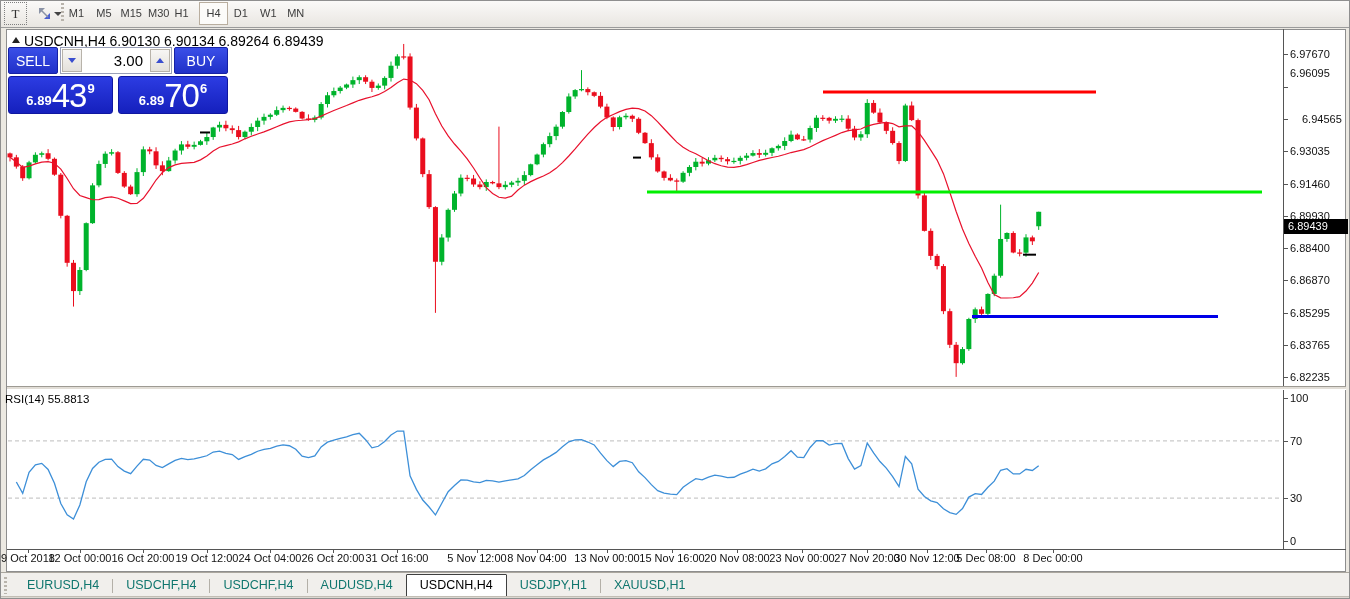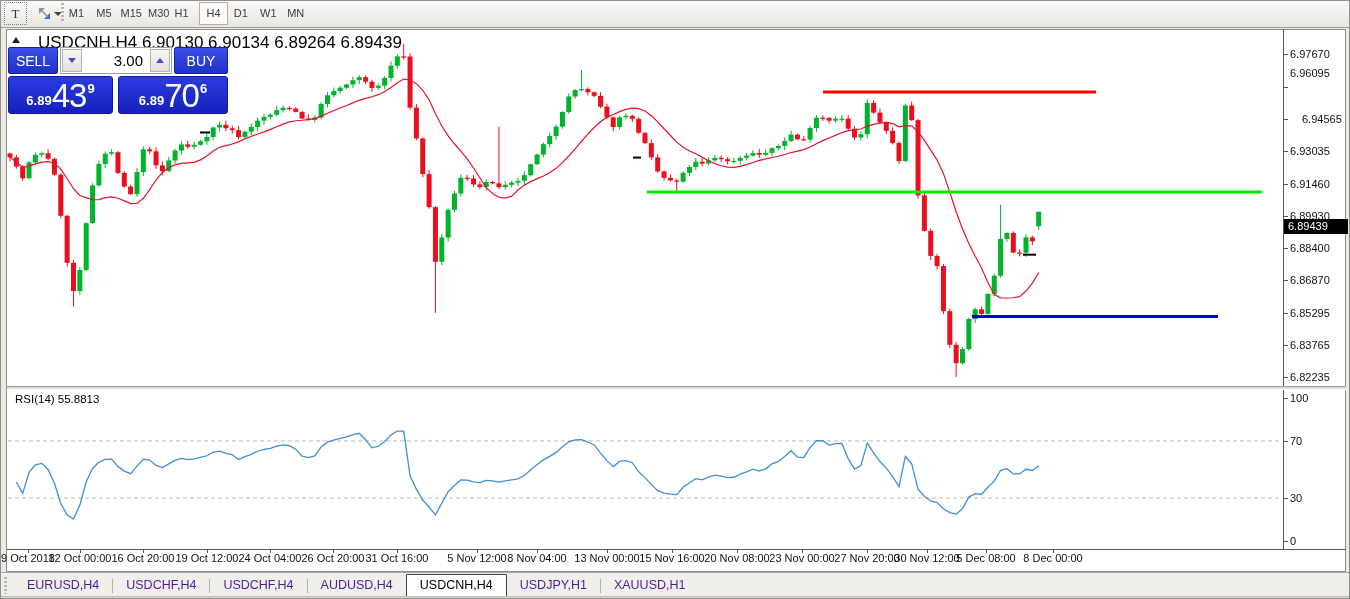--- a/index.html
+++ b/index.html
@@ -29,24 +29,24 @@
   .vaxis-line{position:absolute;left:1283px;top:29px;width:1px;height:520px;background:#555;}
   .haxis-line{position:absolute;left:7px;top:549px;width:1339px;height:1px;background:#555;}
   #pane-divider{position:absolute;left:7px;top:386px;width:1339px;height:4px;background:#e2ded7;
                 border-top:1px solid #9d9a93;border-bottom:1px solid #fff;box-sizing:border-box;}
   .price-label{position:absolute;left:1290px;font-size:11px;color:#111;transform:translateY(-50%);white-space:nowrap;}
   .tick-h{position:absolute;left:1283px;width:5px;height:1px;background:#555;}
   .tick-v{position:absolute;top:549px;width:1px;height:4px;background:#555;}
   .time-label{position:absolute;top:552px;font-size:11px;color:#111;transform:translateX(-50%);white-space:nowrap;}
   #current-price-badge{position:absolute;left:1284px;width:60px;height:15px;background:#000;color:#fff;
                        font-size:11px;line-height:15px;padding-left:4px;z-index:5;}
-  #chart-title{position:absolute;left:38px;top:33px;font-size:17px;color:#000;white-space:nowrap;z-index:6;}
+  #chart-title{position:absolute;left:24px;top:33px;font-size:14px;color:#000;white-space:nowrap;z-index:6;}
   .tri-up{position:absolute;left:12px;top:37px;width:0;height:0;border-left:4px solid transparent;
           border-right:4px solid transparent;border-bottom:6px solid #222;}
-  #rsi-label{position:absolute;left:15px;top:393px;font-size:11.5px;color:#000;z-index:6;}
+  #rsi-label{position:absolute;left:5px;top:393px;font-size:11.5px;color:#000;z-index:6;}
 
   
   #trade-panel{position:absolute;left:8px;top:47px;width:220px;height:68px;z-index:10;}
   .blue-btn{position:absolute;top:0;height:27px;background:linear-gradient(#3a4fe8,#2030c8);
             border:1px solid #1521a5;border-radius:2px;color:#fff;font-size:14px;
             display:flex;align-items:center;justify-content:center;box-sizing:border-box;}
   #sell-btn{left:0;width:50px;}
   #buy-btn{left:166px;width:54px;}
   #vol-group{position:absolute;left:52px;top:0;width:112px;height:27px;background:#fff;
              border:1px solid #9aa0b8;box-sizing:border-box;display:flex;align-items:stretch;}
@@ -63,21 +63,21 @@
   #buy-box{left:110px;width:110px;}
   .pb-prefix{font-size:13px;font-weight:bold;margin-top:10px;}
   .pb-big{font-size:33px;font-weight:400;letter-spacing:-1px;line-height:33px;}
   .pb-sup{font-size:13px;font-weight:bold;margin-bottom:14px;margin-left:1px;}
 
   
   #tabbar{position:absolute;left:0;top:572px;width:1350px;height:27px;background:#f1efec;border-top:1px solid #aaa69e;box-sizing:border-box;}
   #tabbar .grip2{position:absolute;left:4px;top:4px;width:3px;height:17px;
                  background:repeating-linear-gradient(#b9b4ac 0 2px,transparent 2px 4px);}
   #tabs{position:absolute;left:14px;top:1px;height:23px;display:flex;align-items:center;}
-  .tab{padding:0 13px;font-size:12.5px;color:#4c1d95;line-height:21px;white-space:nowrap;}
+  .tab{padding:0 13px;font-size:12.5px;color:#0f766e;line-height:21px;white-space:nowrap;}
   .tab.active{background:#fff;border:1px solid #3f3f3f;color:#000;border-radius:1px;}
   .tab-sep{width:1px;height:14px;background:#b4b0a8;}
   #tab-strip{position:absolute;left:0;top:23px;width:1350px;height:4px;background:#dcd8d1;border-top:1px solid #c2bdb4;box-sizing:border-box;}
 </style>
 </head>
 <body>
 
 <div id="app">
 
   <div id="toolbar">

